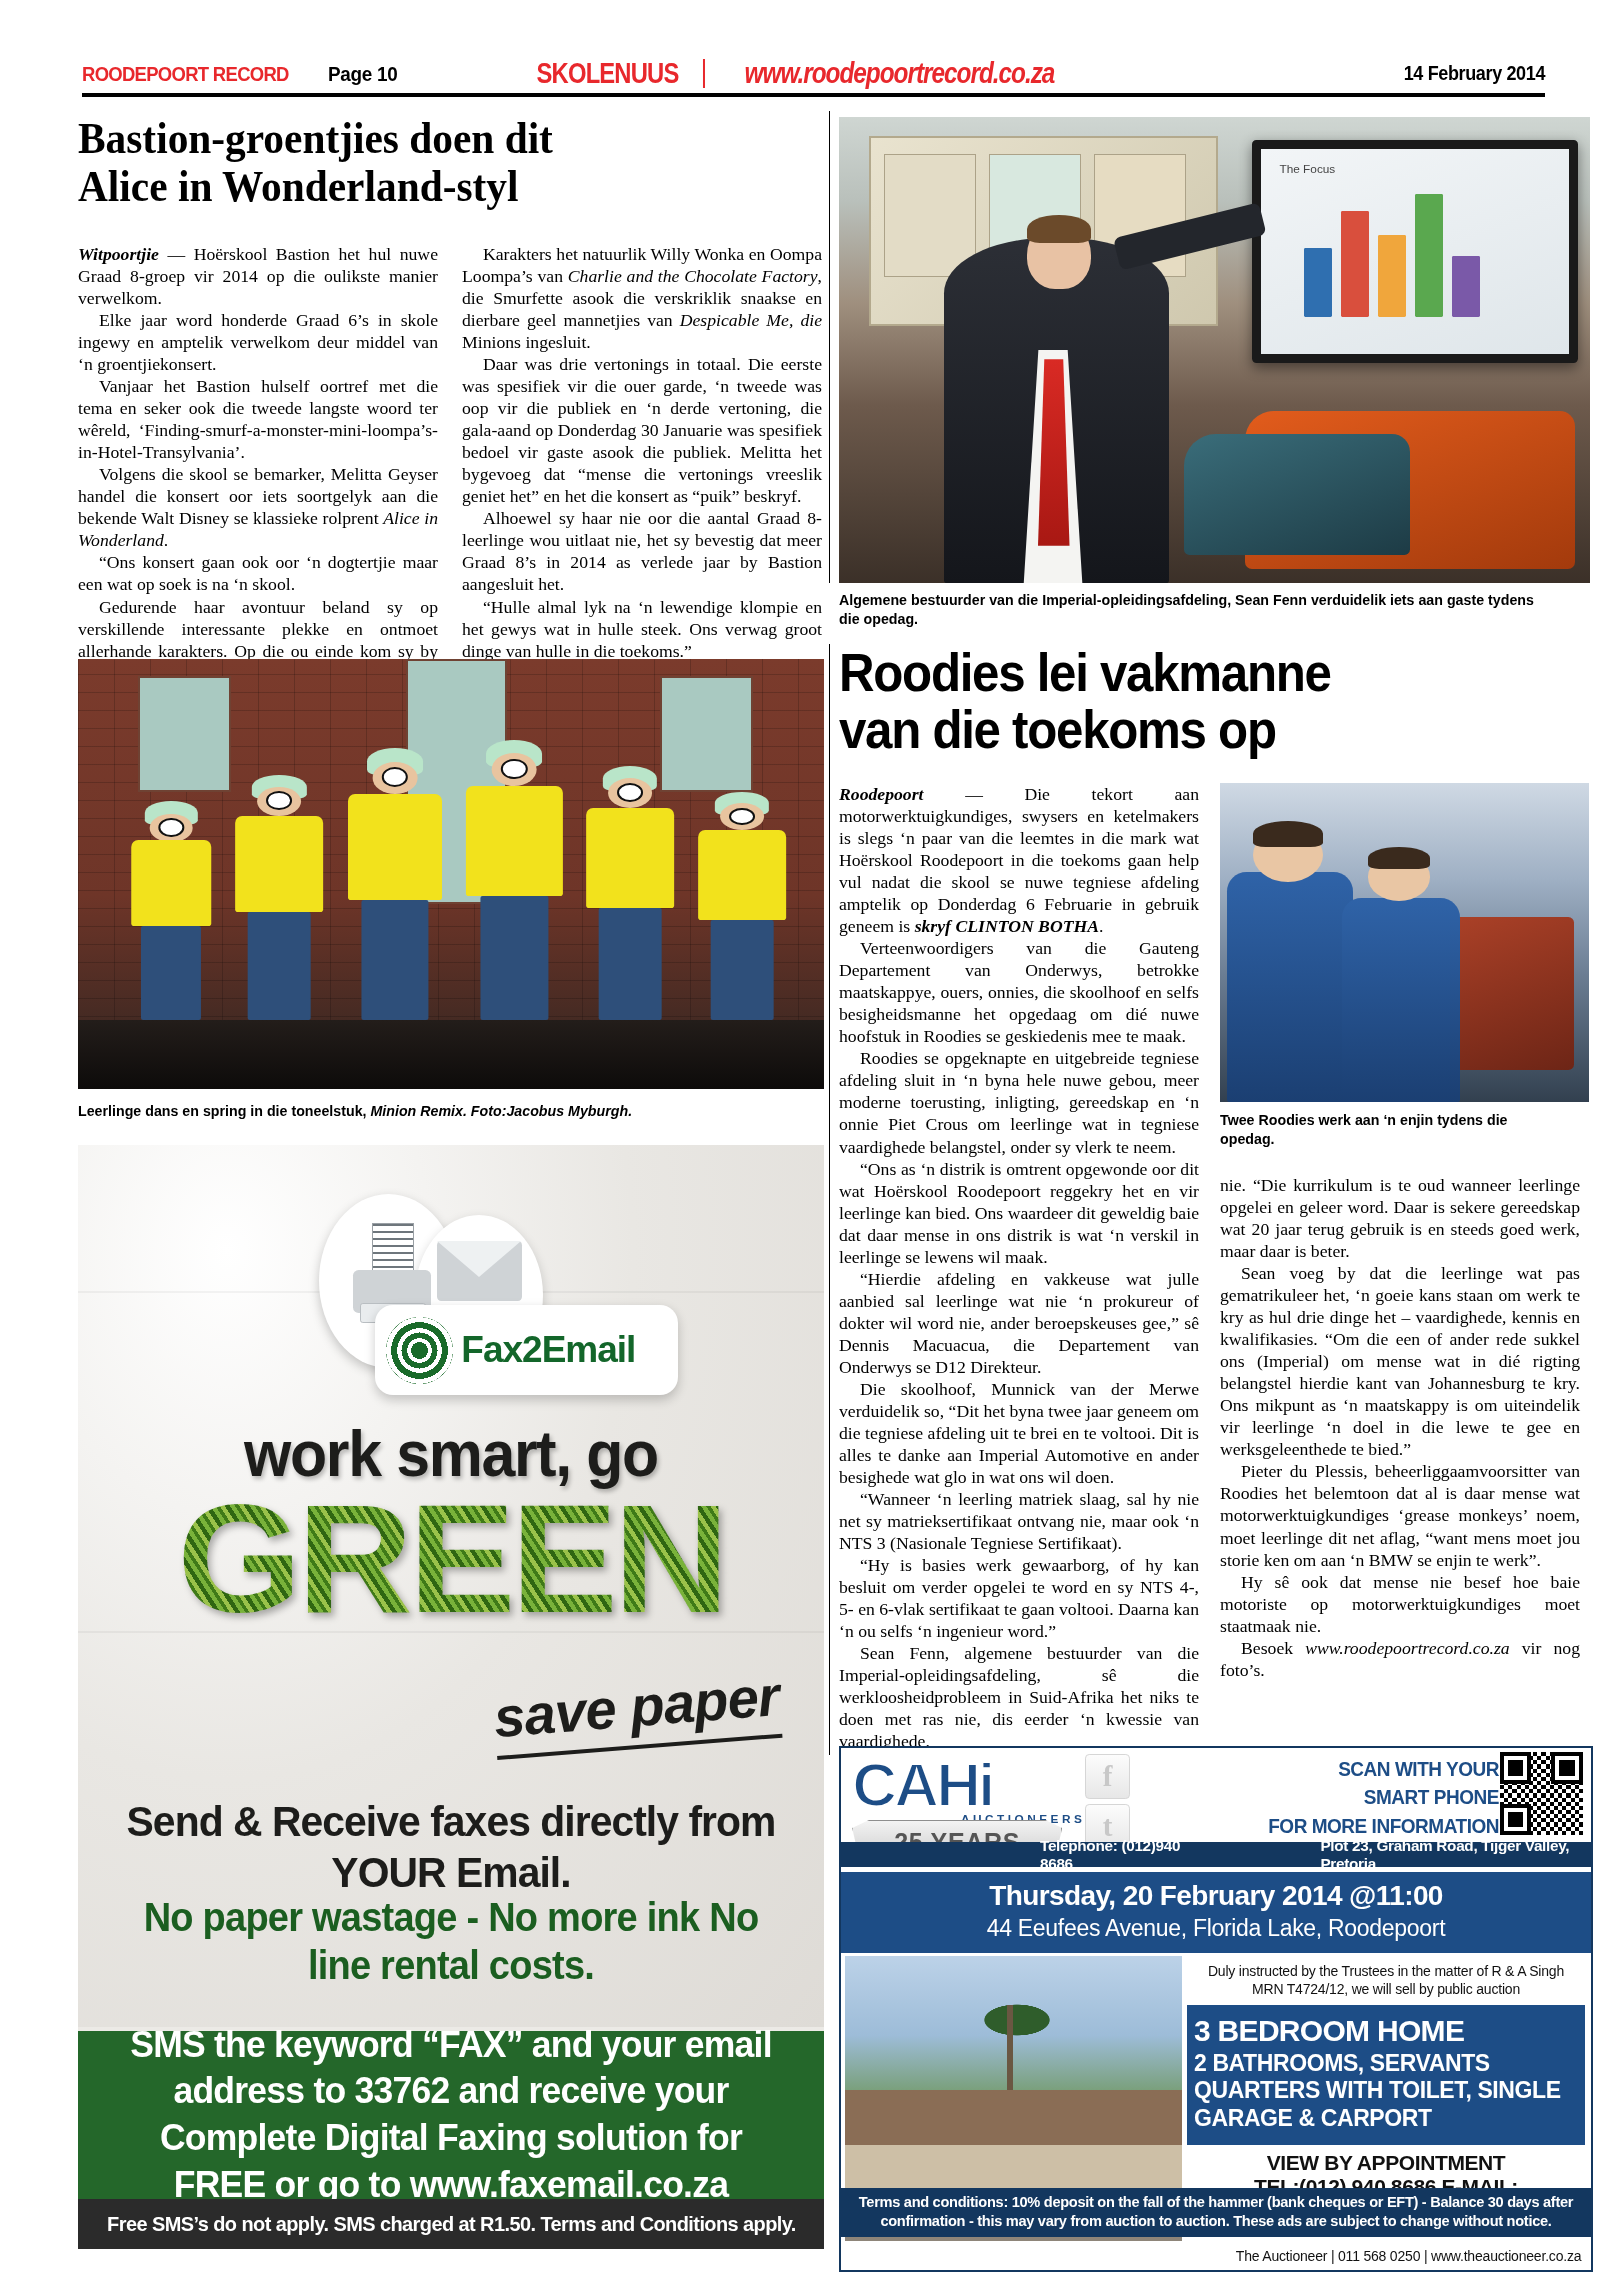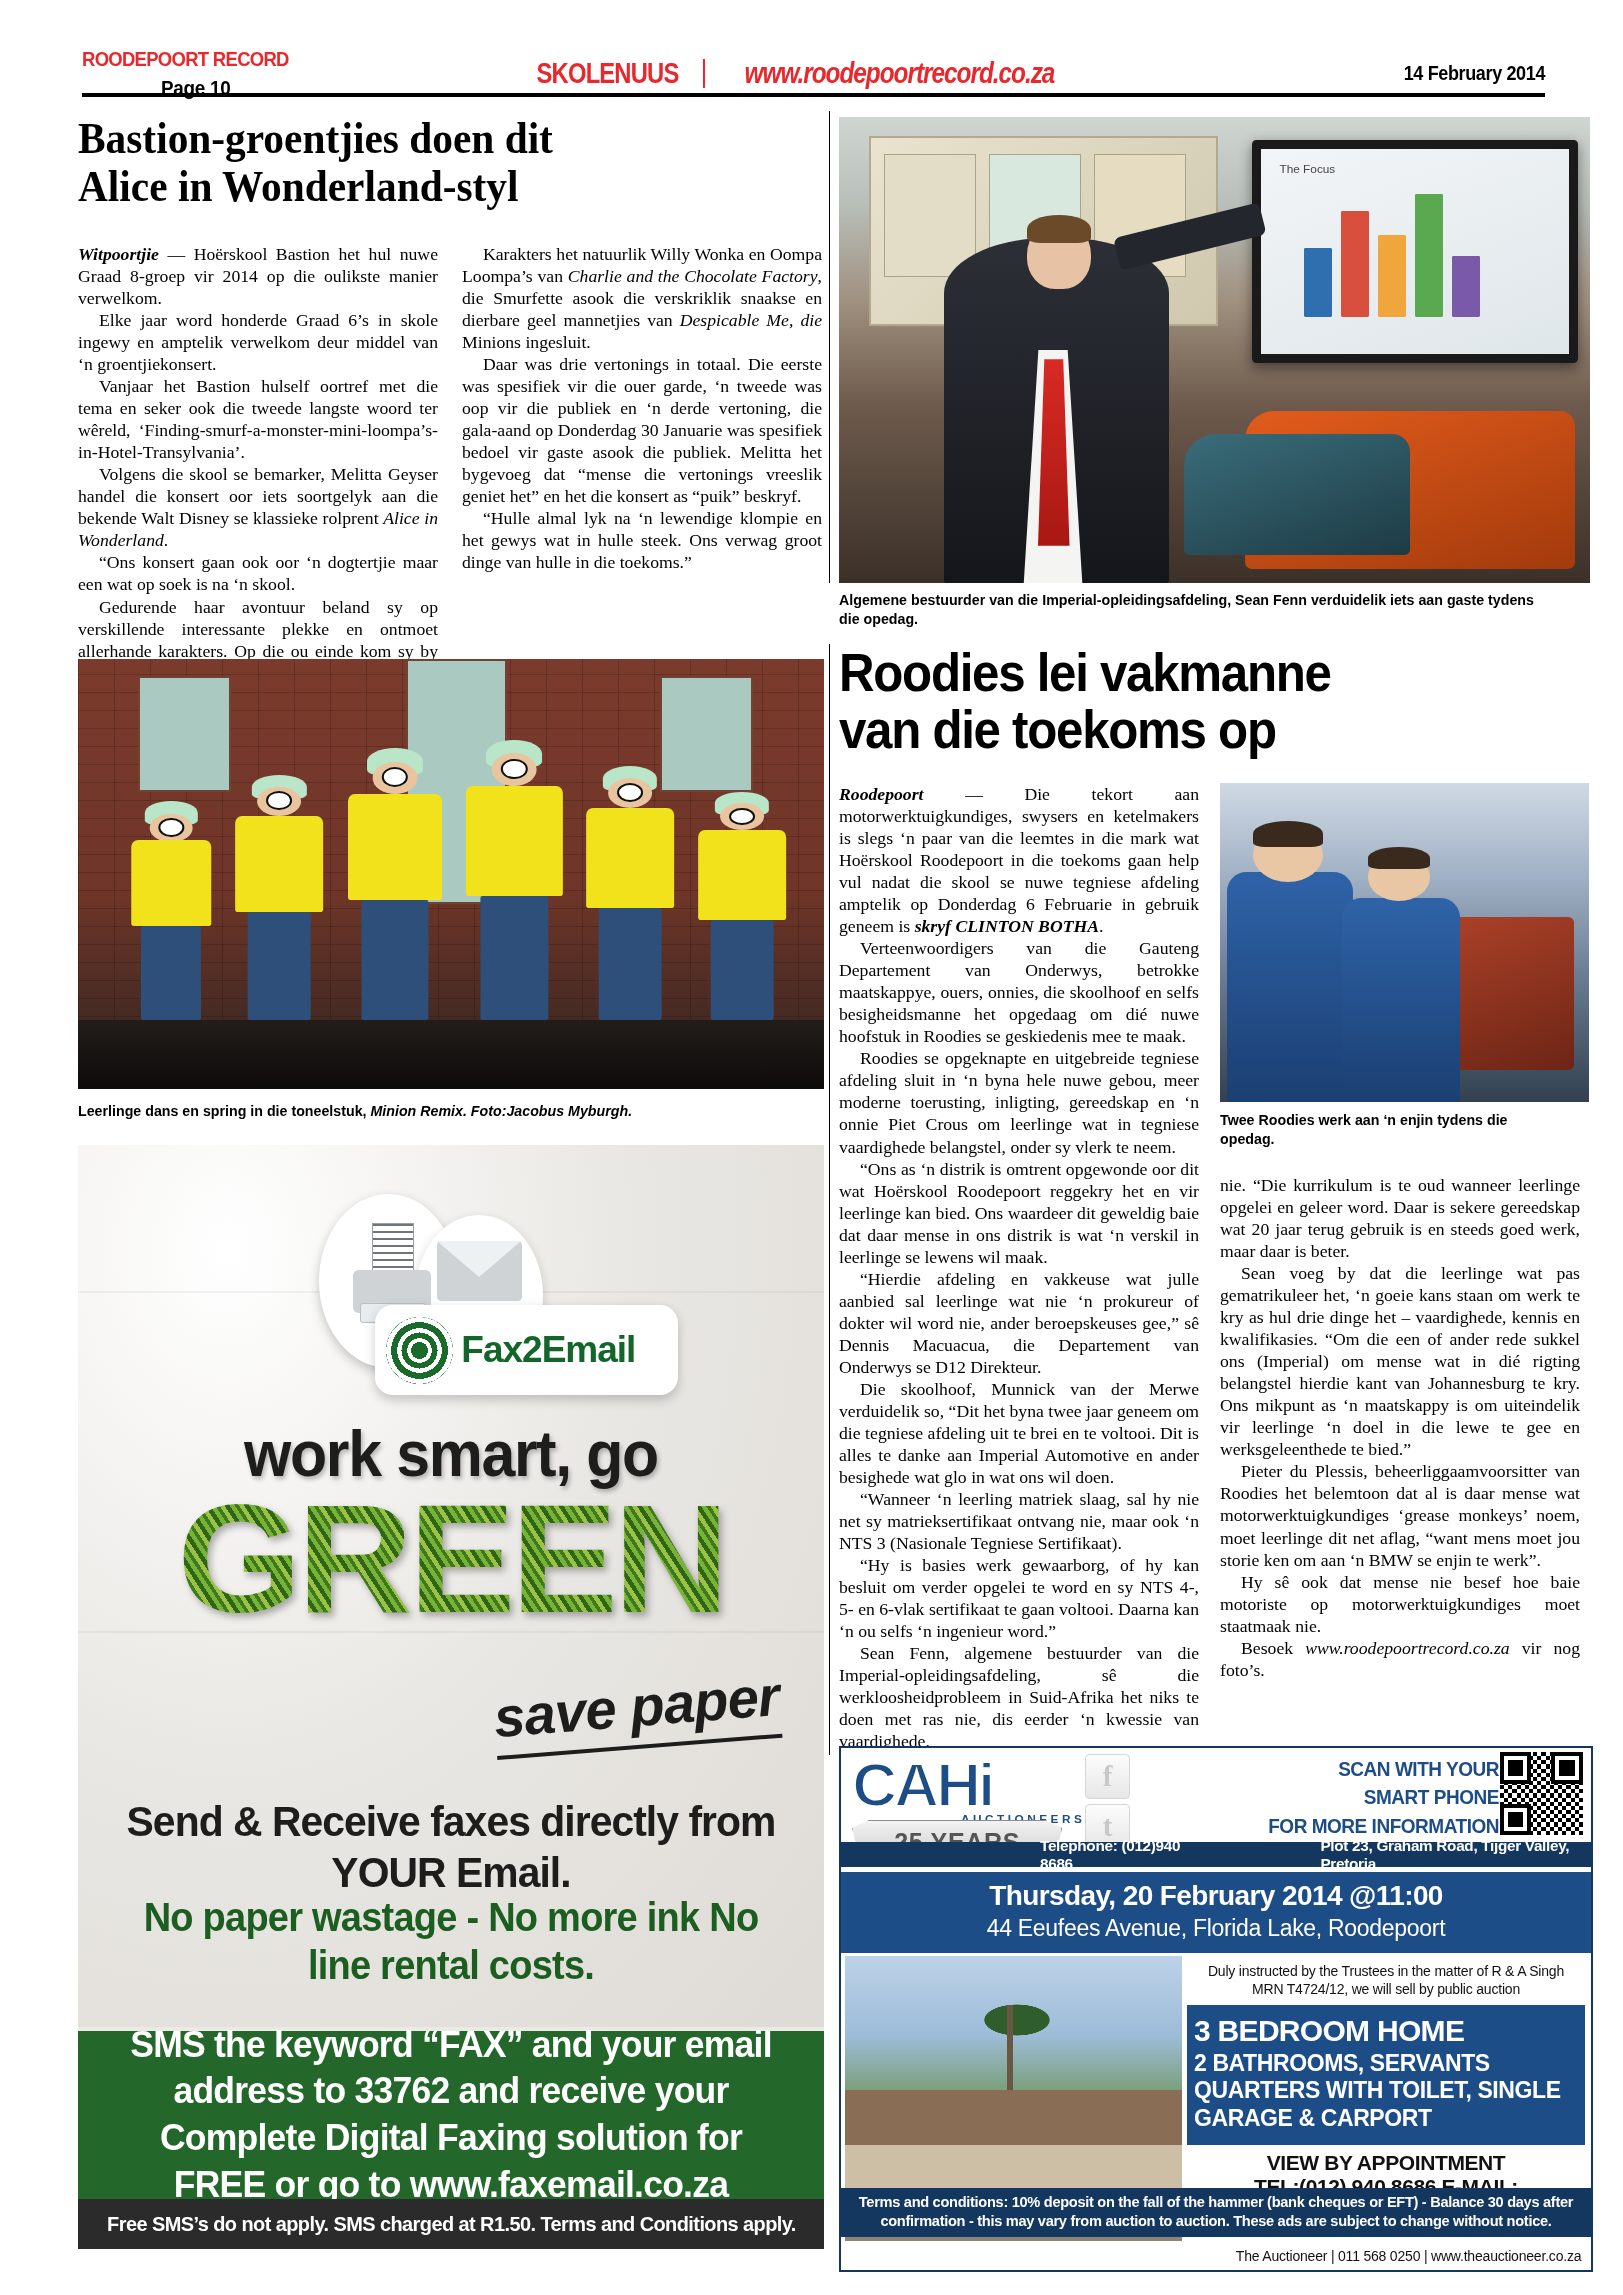--- a/index.html
+++ b/index.html
@@ -10,21 +10,21 @@
     position:relative;
     overflow:hidden;
   }
   .page { position:absolute; left:0; top:0; width:1624px; height:2295px; }
 
   
   .masthead {
     position:absolute; left:82px; top:54px; width:1463px; height:39px;
     display:flex; align-items:center; justify-content:space-between;
   }
-  .mh-left { display:flex; align-items:center; gap:5px; white-space:nowrap;flex-direction:column; }
+  .mh-left { display:flex; align-items:center; gap:11px; white-space:nowrap; }
   .mh-pub {
     font-family:"Liberation Sans", sans-serif; font-weight:bold;
     font-size:21px; color:#e8282c; letter-spacing:-0.8px;
     transform:scaleX(0.88); transform-origin:left center;
   }
   .mh-page {
     font-family:"Liberation Sans", sans-serif; font-weight:bold;
     font-size:21px; color:#000; letter-spacing:-0.3px;
     transform:scaleX(0.9); transform-origin:left center;
   }
@@ -473,20 +473,21 @@
     <p>Elke jaar word honderde Graad 6’s in skole ingewy en amptelik verwelkom deur middel van ‘n groentjiekonsert.</p>
     <p>Vanjaar het Bastion hulself oortref met die tema en seker ook die tweede langste woord ter wêreld,  ‘Finding-smurf-a-monster-mini-loompa’s-in-Hotel-Transylvania’.</p>
     <p><span>Volgens die skool se bemarker, Melitta Geyser handel die konsert oor iets soortgelyk aan die bekende Walt Disney se klassieke rolprent </span><span class="ital">Alice in Wonderland</span><span>.</span></p>
     <p>“Ons konsert gaan ook oor ‘n dogtertjie maar een wat op soek is na ‘n skool.</p>
     <p>Gedurende haar avontuur beland sy op verskillende interessante plekke en ontmoet allerhande karakters. Op die ou einde kom sy by Bastion uit,” sê Melitta.</p>
   </div>
 
   <div class="body-col" id="bastion-c2" style="left:462px; top:243px; width:360px;">
     <p class="first"><span style="padding-left:21px"></span><span>Karakters het natuurlik Willy Wonka en Oompa Loompa’s van </span><span class="ital">Charlie and the Chocolate Factory</span><span>, die Smurfette asook die verskriklik snaakse en dierbare geel mannetjies van </span><span class="ital">Despicable Me, die</span><span> Minions ingesluit.</span></p>
     <p>Daar was drie vertonings in totaal. Die eerste was spesifiek vir die ouer garde, ‘n tweede was oop vir die publiek en ‘n derde vertoning, die gala-aand op Donderdag 30 Januarie was spesifiek bedoel vir gaste asook die publiek. Melitta het bygevoeg dat “mense die vertonings vreeslik geniet het” en het die konsert as “puik” beskryf.</p>
+    <p>Alhoewel sy haar nie oor die aantal Graad 8-leerlinge wou uitlaat nie, het sy bevestig dat meer Graad 8’s in 2014 as verlede jaar by Bastion aangesluit het.</p>
     <p>“Hulle almal lyk na ‘n lewendige klompie en het gewys wat in hulle steek. Ons verwag groot dinge van hulle in die toekoms.”</p>
   </div>
 
   <div class="photo" id="photo-classroom">
     <div class="wallpanel"></div>
     <div class="poster" style="left:6%; top:8%; width:12%; height:26%;"></div>
     <div class="poster" style="left:20%; top:8%; width:12%; height:26%; background:#d8e8df;"></div>
     <div class="poster" style="left:34%; top:8%; width:12%; height:26%; background:#e6dcc2;"></div>
     <div class="screen">
       <div style="position:absolute; left:6%; top:6%; font-family:'Liberation Sans',sans-serif; font-size:11.8px; color:#444;">The Focus</div>

